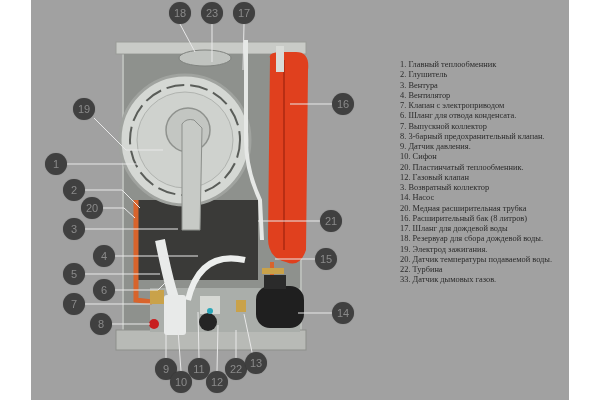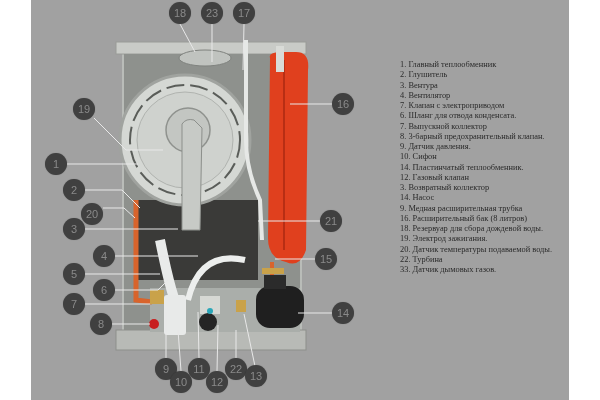--- a/index.html
+++ b/index.html
@@ -94,53 +94,54 @@
 </svg>
 
 <div>
   <div class="callout" style="left:169px;top:2px">18</div>
   <div class="callout" style="left:201px;top:2px">23</div>
   <div class="callout" style="left:233px;top:2px">17</div>
   <div class="callout" style="left:332px;top:93px">16</div>
   <div class="callout" style="left:73px;top:98px">19</div>
   <div class="callout" style="left:45px;top:153px">1</div>
   <div class="callout" style="left:63px;top:179px">2</div>
-  <div class="callout" style="left:81px;top:203px">20</div>
+  <div class="callout" style="left:81px;top:197px">20</div>
   <div class="callout" style="left:63px;top:218px">3</div>
   <div class="callout" style="left:93px;top:245px">4</div>
   <div class="callout" style="left:320px;top:210px">21</div>
   <div class="callout" style="left:63px;top:263px">5</div>
   <div class="callout" style="left:315px;top:248px">15</div>
   <div class="callout" style="left:93px;top:279px">6</div>
   <div class="callout" style="left:63px;top:293px">7</div>
   <div class="callout" style="left:332px;top:302px">14</div>
   <div class="callout" style="left:90px;top:313px">8</div>
   <div class="callout" style="left:155px;top:358px">9</div>
   <div class="callout" style="left:188px;top:358px">11</div>
   <div class="callout" style="left:225px;top:358px">22</div>
   <div class="callout" style="left:170px;top:371px">10</div>
   <div class="callout" style="left:206px;top:371px">12</div>
-  <div class="callout" style="left:245px;top:365px">13</div>
+  <div class="callout" style="left:245px;top:352px">13</div>
 </div>
 
 <ul class="legend">
   <li>1. Главный теплообменник</li>
   <li>2. Глушитель</li>
   <li>3. Вентура</li>
   <li>4. Вентилятор</li>
   <li>7. Клапан с электроприводом</li>
   <li>6. Шланг для отвода конденсата.</li>
   <li>7. Выпускной коллектор</li>
   <li>8. 3-барный предохранительный клапан.</li>
   <li>9. Датчик давления.</li>
   <li>10. Сифон</li>
-  <li>14. Пластинчатый теплообменник.</li>
+  <li>20. Пластинчатый теплообменник.</li>
   <li>12. Газовый клапан</li>
   <li>3. Возвратный коллектор</li>
   <li>14. Насос</li>
-  <li>9. Медная расширительная трубка</li>
+  <li>20. Медная расширительная трубка</li>
   <li>16. Расширительный бак (8 литров)</li>
+  <li>17. Шланг для дождевой воды</li>
   <li>18. Резервуар для сбора дождевой воды.</li>
   <li>19. Электрод зажигания.</li>
   <li>20. Датчик температуры подаваемой воды.</li>
   <li>22. Турбина</li>
   <li>33. Датчик дымовых газов.</li>
 </ul>
 
 </body></html>

